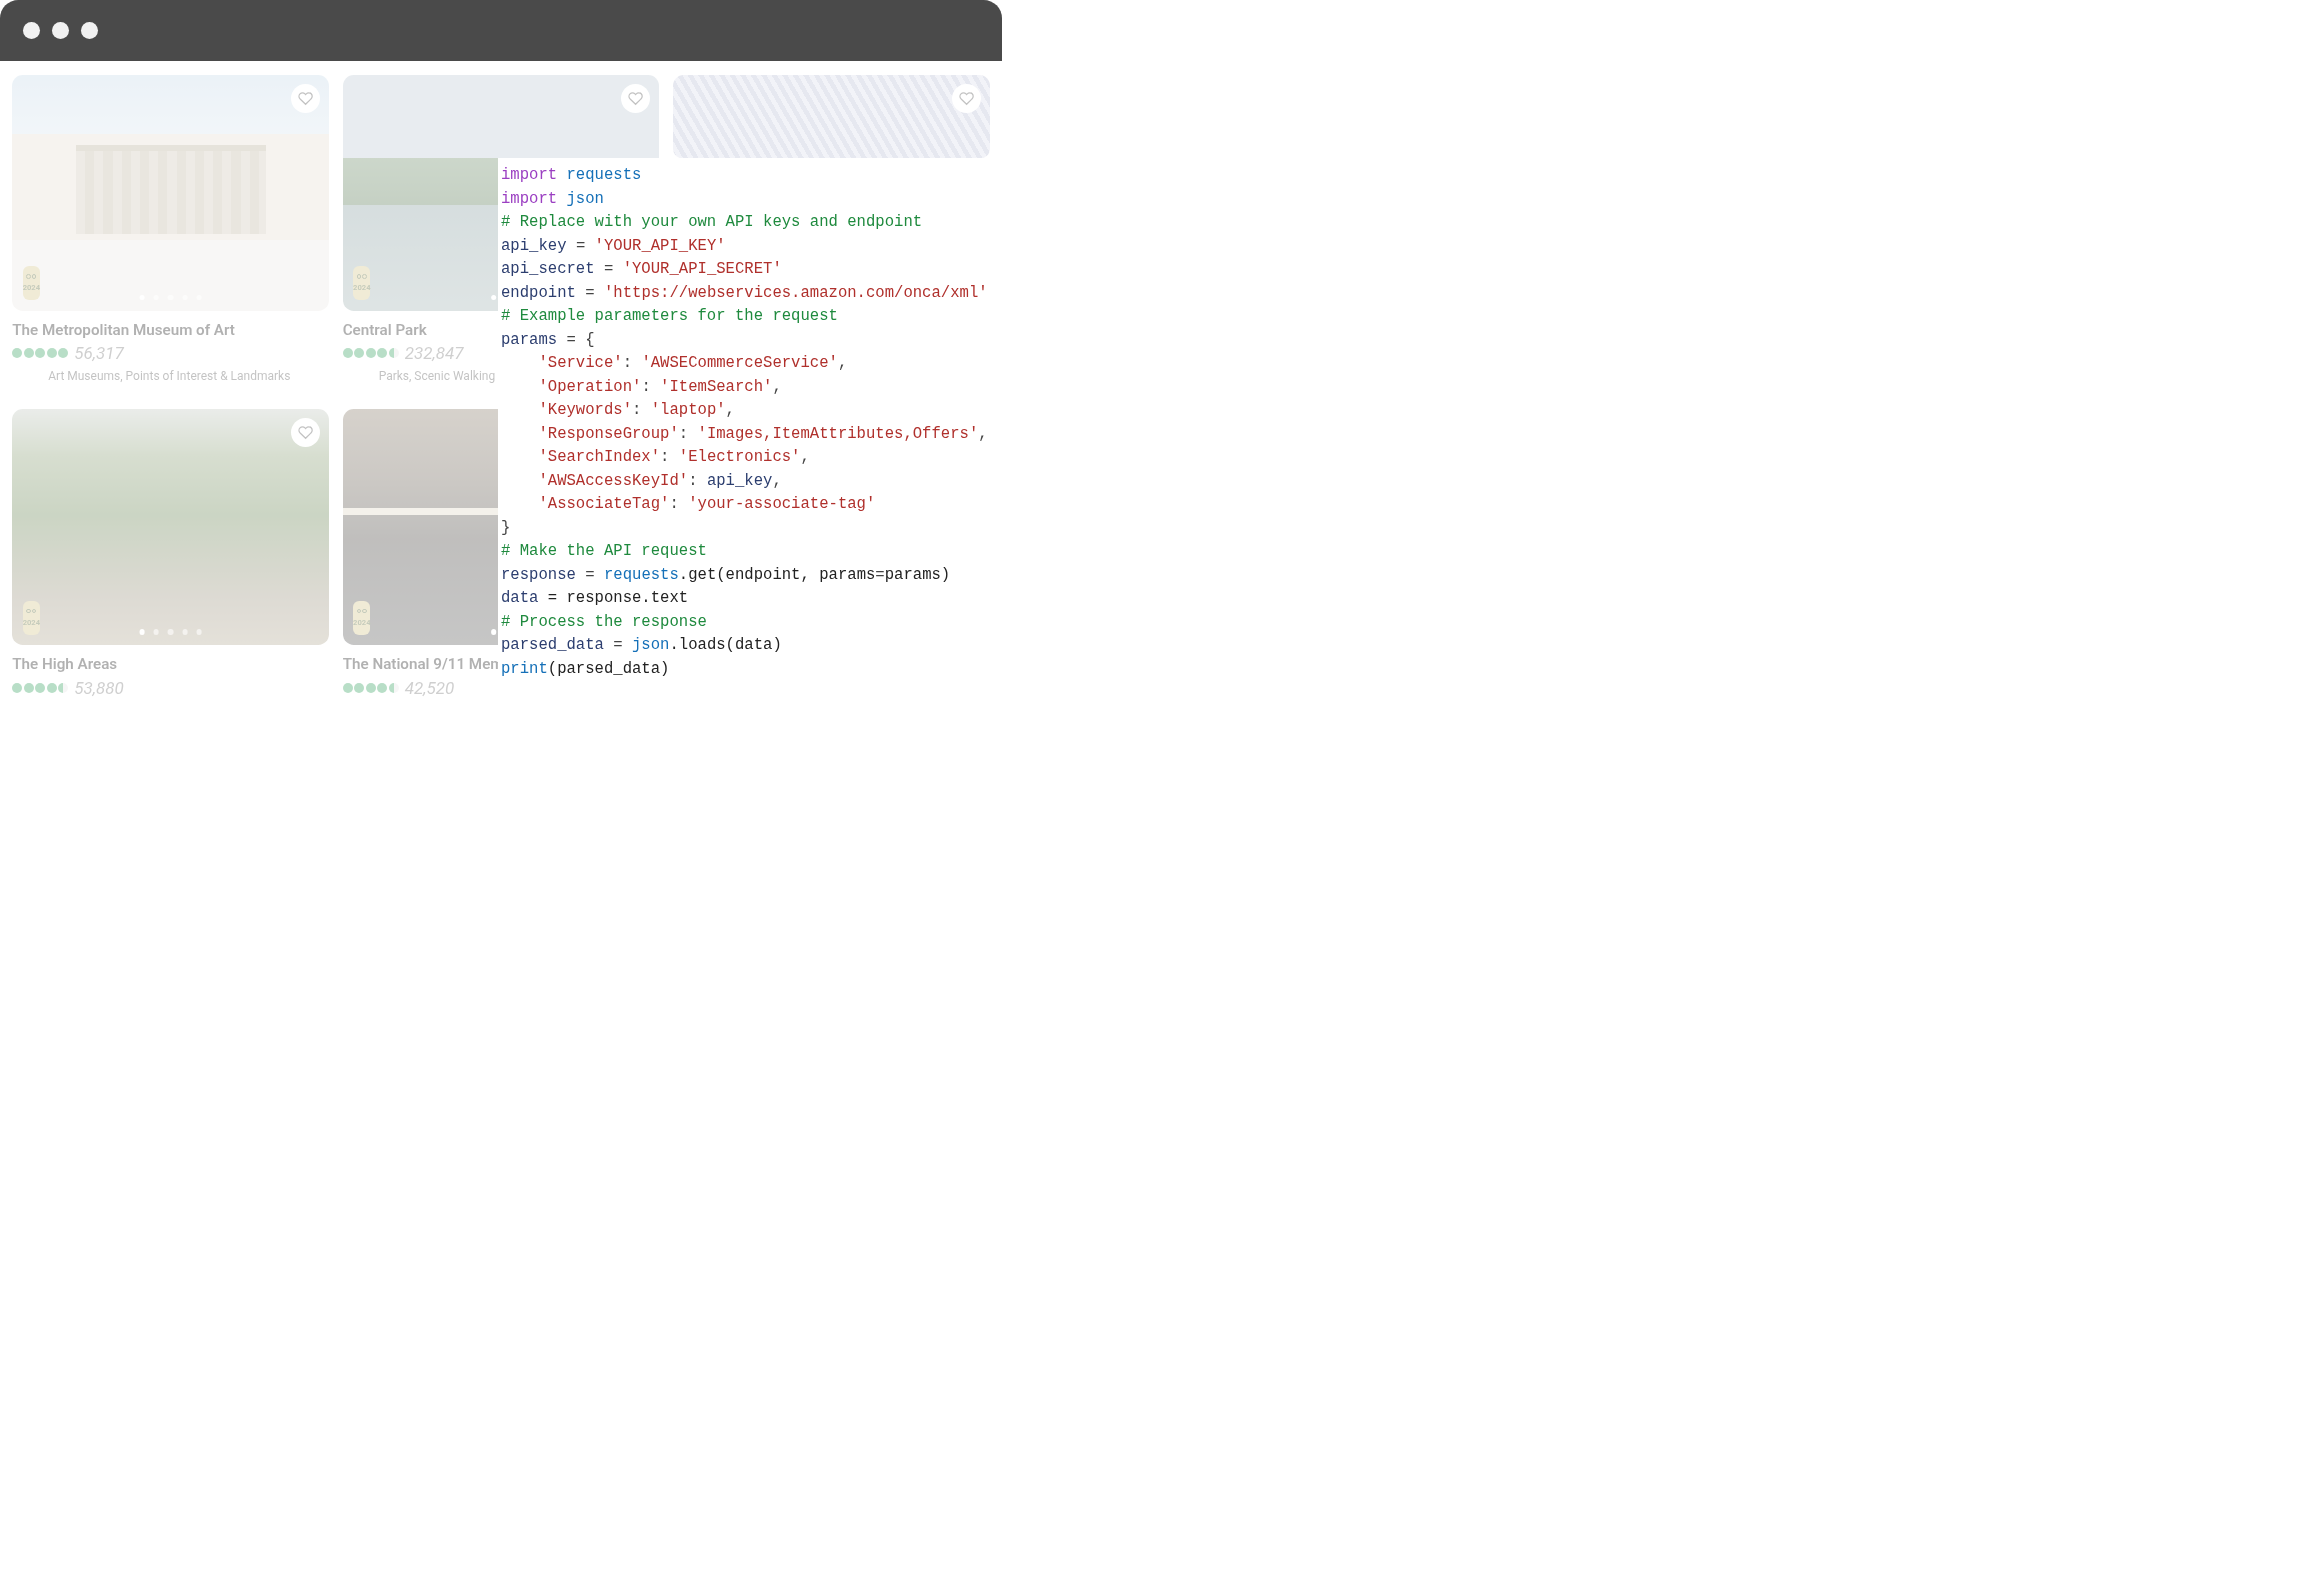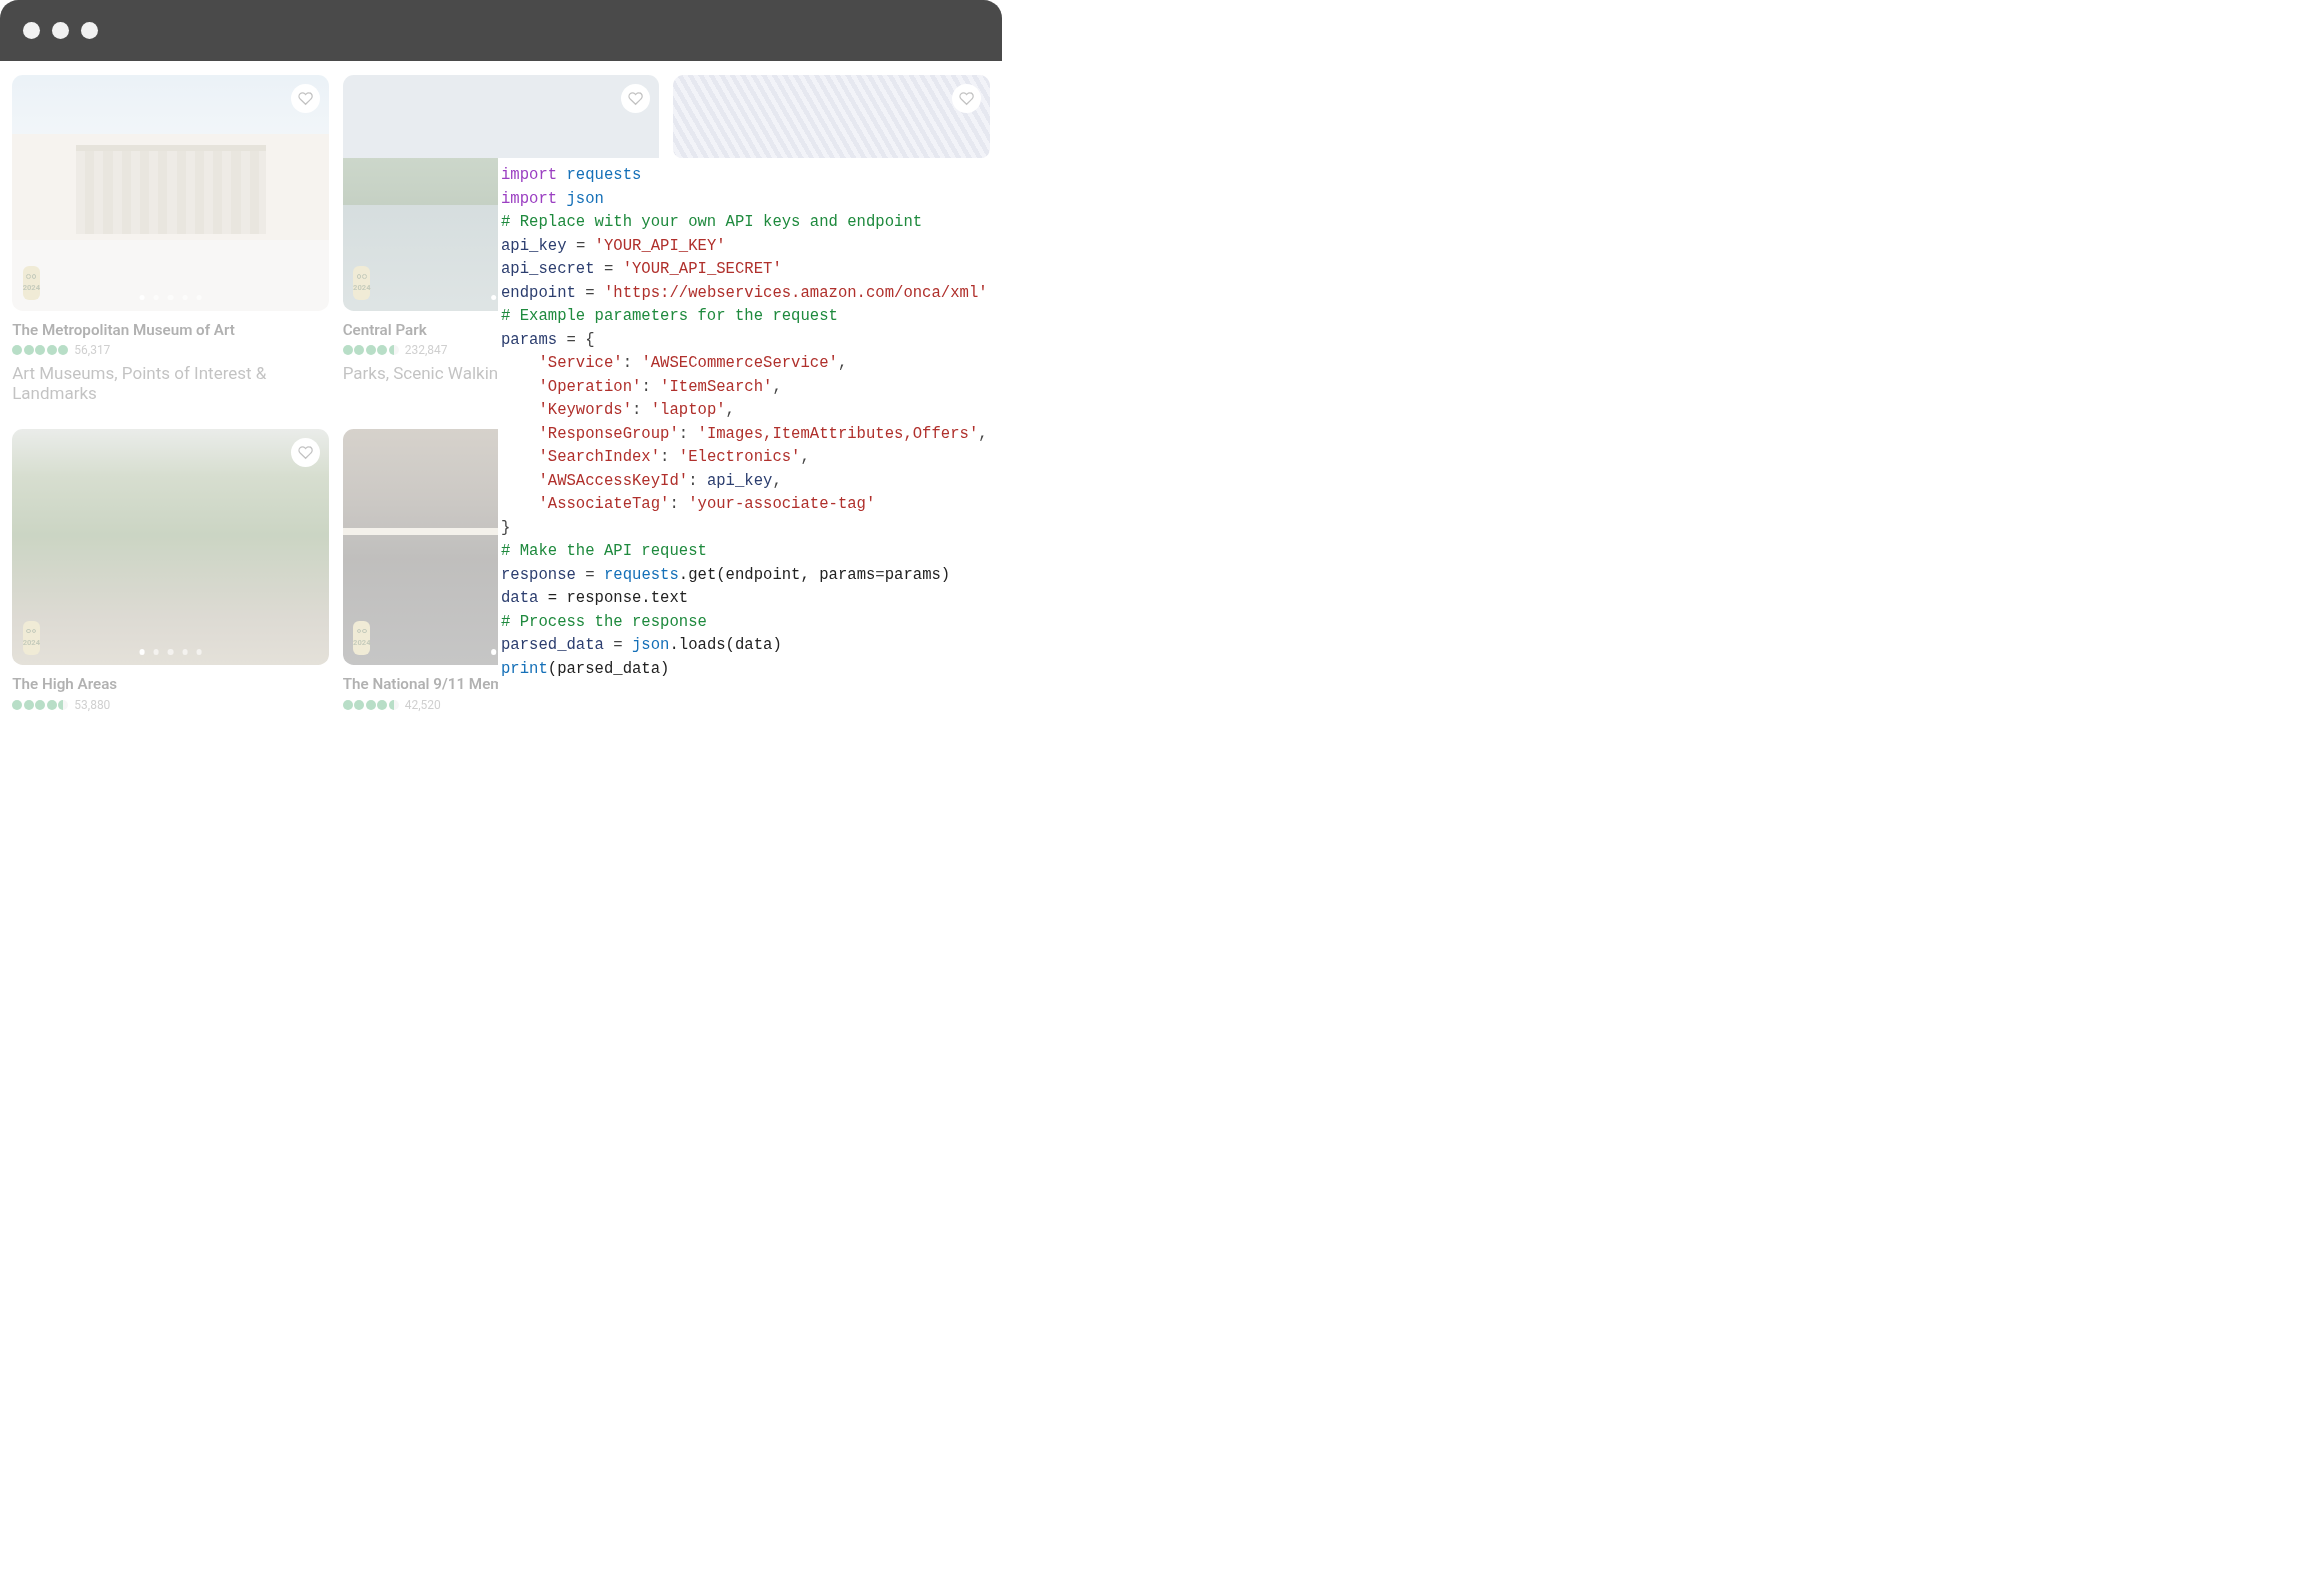--- a/index.html
+++ b/index.html
@@ -133,27 +133,29 @@
 .bubble {
   width: 10px;
   height: 10px;
   border-radius: 50%;
   background: #34a15e;
 }
 .bubble.half {
   background: linear-gradient(90deg, #34a15e 50%, #e6e6e6 50%);
 }
 .review-count {
-  font-size: 12px;
+  font-size: 17px;
   color: #777;
+  font-style: italic;
 }
 .card-categories {
   margin-top: 6.1px;
-  font-size: 17px;
+  font-size: 12px;
   color: #555;
+  margin-left: 36px;
 }
 
 .faded-overlay {
   position: absolute;
   top: 0; left: 0; right: 0; bottom: 0;
   background: rgba(255,255,255,0.65);
   pointer-events: none;
   z-index: 5;
 }
 

